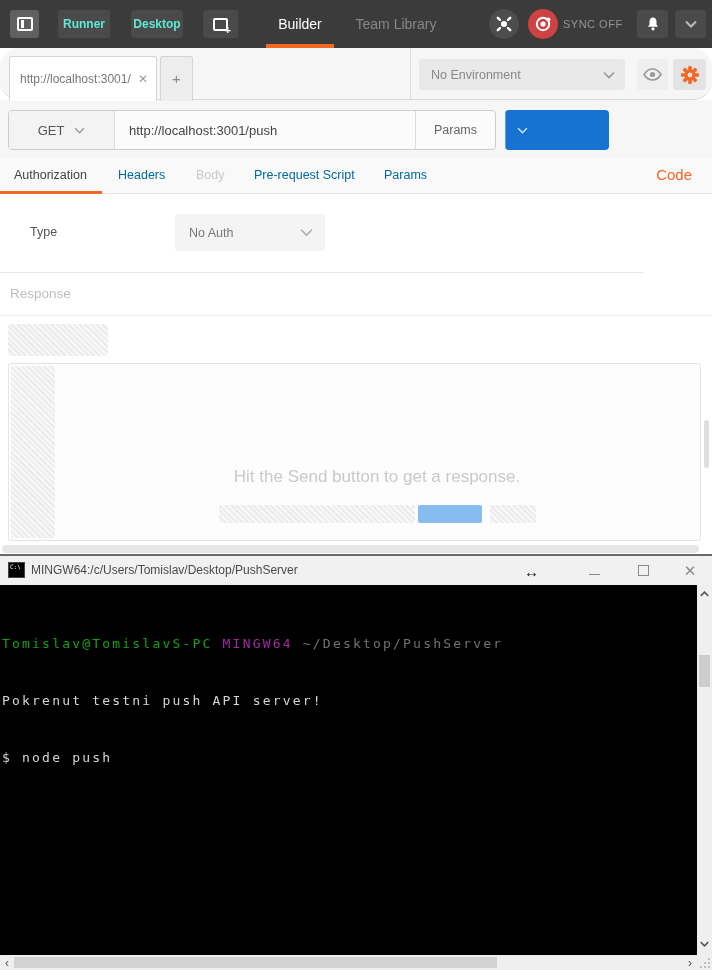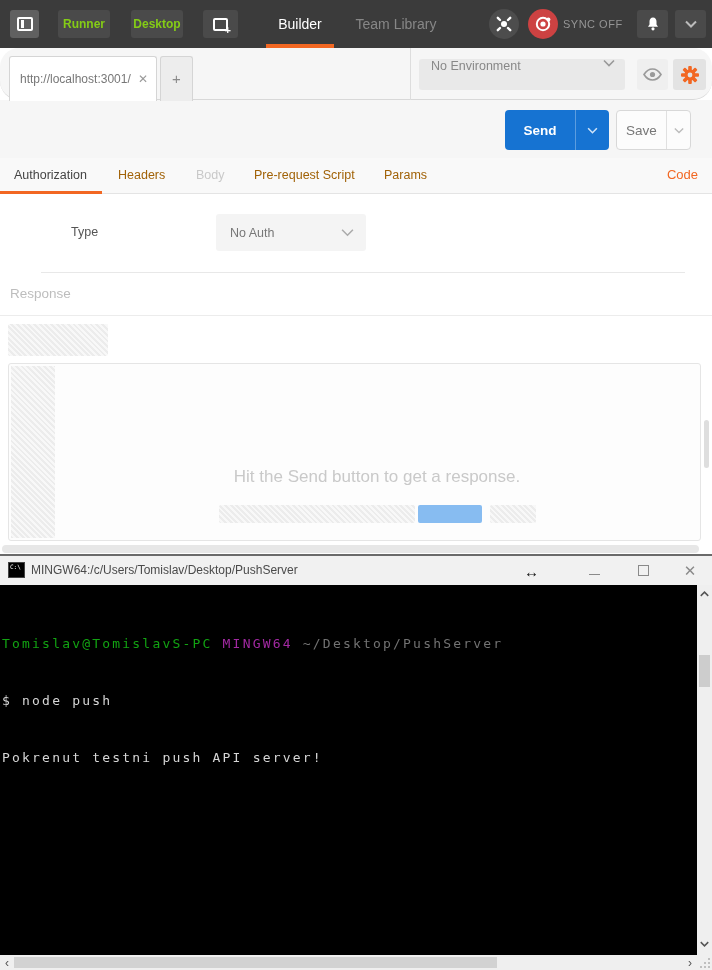--- a/index.html
+++ b/index.html
@@ -2,21 +2,21 @@
 <html><head>
 <meta charset="utf-8">
 <style>
   * { margin:0; padding:0; box-sizing:border-box; }
   html,body { width:712px; height:970px; }
   body { font-family:"Liberation Sans", sans-serif; background:#fff; position:relative; overflow:hidden; }
 
   
   .topbar { position:absolute; left:0; top:0; width:712px; height:48px; background:#3b3b3b; }
   .tb-btn { position:absolute; top:10px; height:28px; background:#4a4a4a; border-radius:3px;
-            color:#84cc16; font-size:12px; font-weight:bold; text-align:center; line-height:28px; cursor:pointer; }
+            color:#5eead4; font-size:12px; font-weight:bold; text-align:center; line-height:28px; cursor:pointer; }
   .tb-iconbtn { position:absolute; top:10px; height:28px; background:#4a4a4a; border-radius:3px;
                 display:flex; align-items:center; justify-content:center; cursor:pointer; }
   .pane-icon { width:16px; height:14px; border:2px solid #fff; border-radius:2px; position:relative; background:transparent; }
   .pane-icon::after { content:""; position:absolute; left:2px; top:1px; bottom:1px; width:3px; background:#fff; }
   .newwin-icon { width:15px; height:13px; border:2px solid #fff; border-radius:2px; position:relative; }
   .newwin-plus { position:absolute; right:-5px; bottom:-6px; color:#fff; font-size:11px; font-weight:bold;
                  background:transparent; line-height:10px; }
   .nav-tab { position:absolute; top:0; height:48px; line-height:48px; font-size:14px; cursor:pointer; text-align:center; }
   .nav-active { color:#fff; }
   .nav-idle { color:#878787; }
@@ -30,21 +30,21 @@
   .req-tab { position:absolute; left:9px; top:8px; height:45px; width:148px; background:#fff;
              border:1px solid #d5d5d5; border-bottom:none; border-radius:3px 3px 0 0;
              display:flex; align-items:center; padding:0 8px 0 10px; z-index:2; cursor:pointer; }
   .req-tab-label { font-size:12px; color:#777; flex:1; white-space:nowrap; }
   .tab-close { color:#9a9a9a; font-size:12px; cursor:pointer; padding-left:4px; }
   .plus-tab { position:absolute; left:160px; top:8px; height:45px; width:33px; background:#ededed;
               border:1px solid #d5d5d5; border-bottom:none; border-radius:3px 3px 0 0;
               color:#8a8a8a; font-size:15px; text-align:center; line-height:43px; cursor:pointer; z-index:2; }
   .env-divider { position:absolute; left:410px; top:0; width:1px; height:52px; background:#ddd; }
   .env-select { position:absolute; left:419px; top:11px; width:206px; height:31px; background:#e9e9e9;
-                border-radius:3px; display:flex; align-items:flex-start; padding:0 10px 0 12px; cursor:pointer; }
+                border-radius:3px; display:flex; align-items:center; padding:0 10px 0 12px; cursor:pointer; }
   .env-select span { flex:1; font-size:12.5px; color:#888; }
   .sq-btn { position:absolute; top:11px; height:31px; border-radius:3px; display:flex; align-items:center; justify-content:center; cursor:pointer; }
 
   
   .reqrow { position:absolute; left:0; top:100px; width:712px; height:58px; background:#f6f6f6; }
   .url-group { position:absolute; left:8px; top:10px; width:488px; height:40px; border:1px solid #ccc;
                border-radius:4px; display:flex; background:#fbfbfb; overflow:hidden; }
   .method-cell { width:106px; background:#f3f3f3; border-right:1px solid #ddd; display:flex; align-items:center;
                  justify-content:center; gap:10px; font-size:13px; color:#555; cursor:pointer; }
   .url-cell { flex:1; display:flex; align-items:center; padding-left:14px; font-size:13px; color:#444; cursor:text; }
@@ -58,27 +58,27 @@
   .save-btn { position:absolute; left:616px; top:10px; width:75px; height:40px; border:1px solid #d8d8d8;
               background:#fcfcfc; border-radius:4px; display:flex; overflow:hidden; cursor:pointer; }
   .save-main { flex:1; color:#777; font-size:13.5px; display:flex; align-items:center; justify-content:center; }
   .save-sep { width:1px; background:#e0e0e0; }
   .save-chev { width:23px; display:flex; align-items:center; justify-content:center; }
 
   
   .tabsrow { position:absolute; left:0; top:158px; width:712px; height:36px; background:#f9f9f9; border-bottom:1px solid #e4e4e4; }
   .rtab { position:absolute; top:0; height:36px; line-height:34px; font-size:12.5px; cursor:pointer; white-space:nowrap; }
   .rtab-active { color:#444; }
-  .rtab-idle { color:#a16207; }
+  .rtab-idle { color:#0369a1; }
   .rtab-disabled { color:#c9c9c9; }
   .rtab-underline { position:absolute; left:0; top:33px; width:102px; height:3px; }
-  .code-link { position:absolute; right:14px; top:0; height:36px; line-height:34px; font-size:13px; cursor:pointer;text-align:right; }
-
-  
-  .authsec { position:absolute; left:0; top:194px; width:644px; height:79px; background:#fff; border-bottom:1px solid #e8e8e8;margin-left:41px; }
+  .code-link { position:absolute; right:20px; top:0; height:36px; line-height:34px; font-size:15px; cursor:pointer;text-align:right; }
+
+  
+  .authsec { position:absolute; left:0; top:194px; width:644px; height:79px; background:#fff; border-bottom:1px solid #e8e8e8; }
   .type-label { position:absolute; left:30px; top:31px; font-size:12.5px; color:#555; }
   .auth-select { position:absolute; left:175px; top:20px; width:150px; height:37px; background:#f4f4f4;
                  border-radius:3px; display:flex; align-items:center; padding:0 12px 0 14px; cursor:pointer; }
   .auth-select span { flex:1; font-size:12.5px; color:#777; }
 
   
   .resp-title { position:absolute; left:10px; top:286px; font-size:13.5px; color:#bdbdbd; }
   .resp-divider { position:absolute; left:0; top:315px; width:712px; height:1px; background:#ececec; }
   .hatch { background:repeating-linear-gradient(45deg,#ececec 0,#ececec 2px,#f8f8f8 2px,#f8f8f8 4px); }
   .skel-1 { position:absolute; left:8px; top:324px; width:100px; height:32px; border-radius:2px; }
@@ -193,35 +193,35 @@
         <rect x="-9" y="-1.8" width="18" height="3.6" rx="1" transform="rotate(90)"></rect>
         <rect x="-9" y="-1.8" width="18" height="3.6" rx="1" transform="rotate(135)"></rect>
         <circle r="5.5"></circle>
       </g>
       <circle r="2.4" fill="#e3e3e3"></circle>
     </svg>
   </div>
 </div>
 
 <div class="reqrow">
+  <div class="url-group">
+    <div class="method-cell">
+      <span>GET</span>
+      <svg width="11" height="7" viewBox="0 0 12 8">
+        <polyline points="1,1.5 6,6.5 11,1.5" fill="none" stroke="#999" stroke-width="1.6"></polyline>
+      </svg>
+    </div>
+    <div class="url-cell">http://localhost:3001/push</div>
+    <div class="params-cell">Params</div>
+  </div>
   <div class="send-btn" style="background:#1673d2;">
-    <div class="send-main">Send</div>
     <div class="send-sep"></div>
     <div class="send-chev">
       <svg width="11" height="7" viewBox="0 0 12 8">
         <polyline points="1,1.5 6,6.5 11,1.5" fill="none" stroke="#cfe3f8" stroke-width="1.8"></polyline>
-      </svg>
-    </div>
-  </div>
-  <div class="save-btn">
-    <div class="save-main">Save</div>
-    <div class="save-sep"></div>
-    <div class="save-chev">
-      <svg width="10" height="7" viewBox="0 0 12 8">
-        <polyline points="1,1.5 6,6.5 11,1.5" fill="none" stroke="#bbb" stroke-width="1.6"></polyline>
       </svg>
     </div>
   </div>
 </div>
 
 <div class="tabsrow">
   <div class="rtab rtab-active" style="left:14px;">Authorization</div>
   <div class="rtab rtab-idle" style="left:118px;">Headers</div>
   <div class="rtab rtab-disabled" style="left:196px;">Body</div>
   <div class="rtab rtab-idle" style="left:254px;">Pre-request Script</div>
@@ -262,22 +262,22 @@
       <span class="min-glyph"></span>
     </div>
   <div class="win-ctl" style="left:630px;">
       <span class="max-glyph"></span>
     </div>
   <div class="win-ctl" style="left:677px; font-size:15px;">✕</div>
 </div>
 
 <div class="term-body">
   <div><span style="color:#12a312;">Tomislav@TomislavS-PC </span><span style="color:#a229a2;">MINGW64 </span><span style="color:#737373;">~/Desktop/PushServer</span></div>
+  <div style="color:#d6d6d6;">Pokrenut testni push API server!</div>
   <div style="color:#d6d6d6;">$ node push</div>
-  <div style="color:#d6d6d6;">Pokrenut testni push API server!</div>
 </div>
 
 <div class="term-scroll">
   <div class="ts-arrow" style="top:2px;">
     <svg width="9" height="6" viewBox="0 0 12 8">
       <polyline points="1,6.5 6,1.5 11,6.5" fill="none" stroke="#555" stroke-width="2"></polyline>
     </svg>
   </div>
   <div class="ts-thumb"></div>
   <div class="ts-arrow" style="top:352px;">

